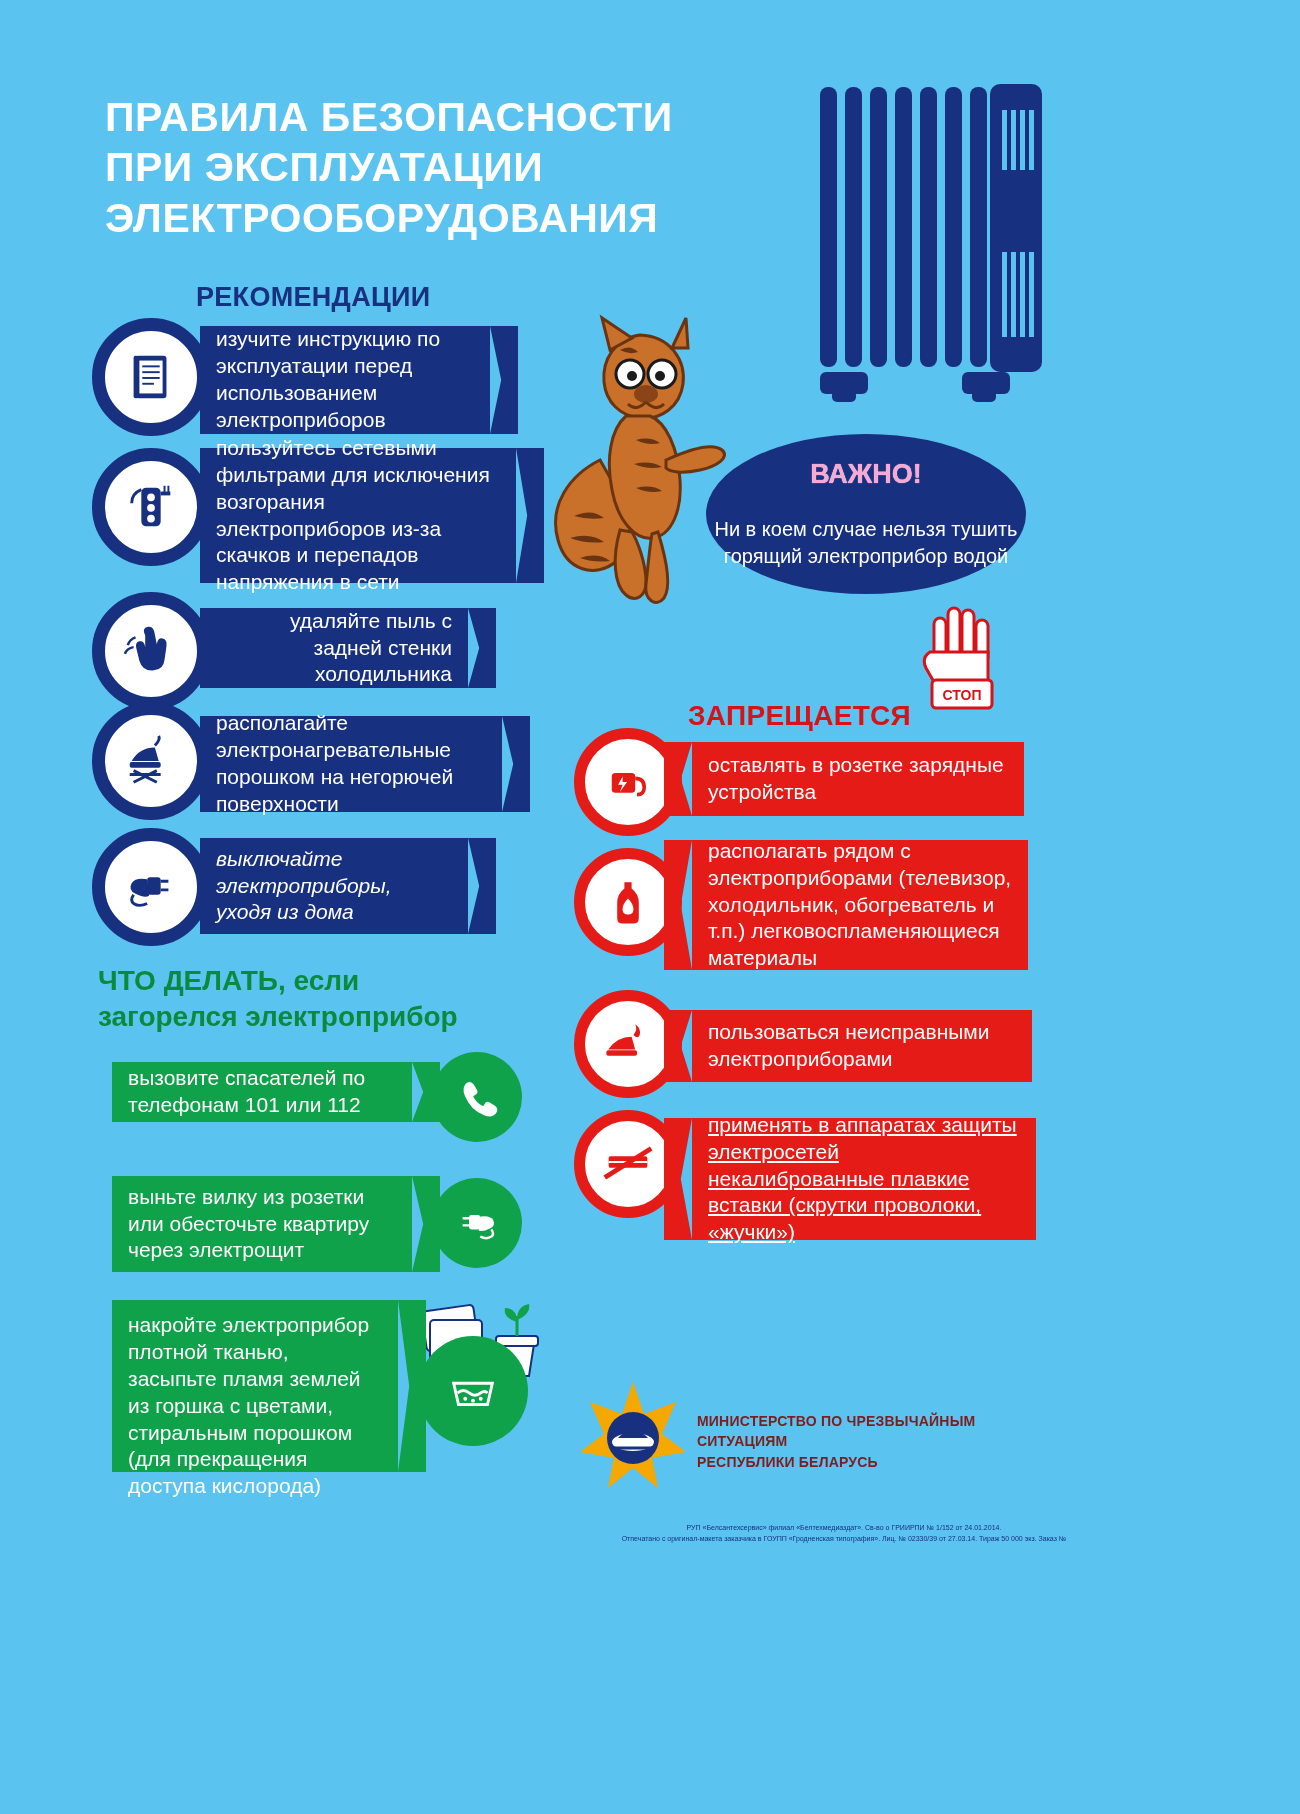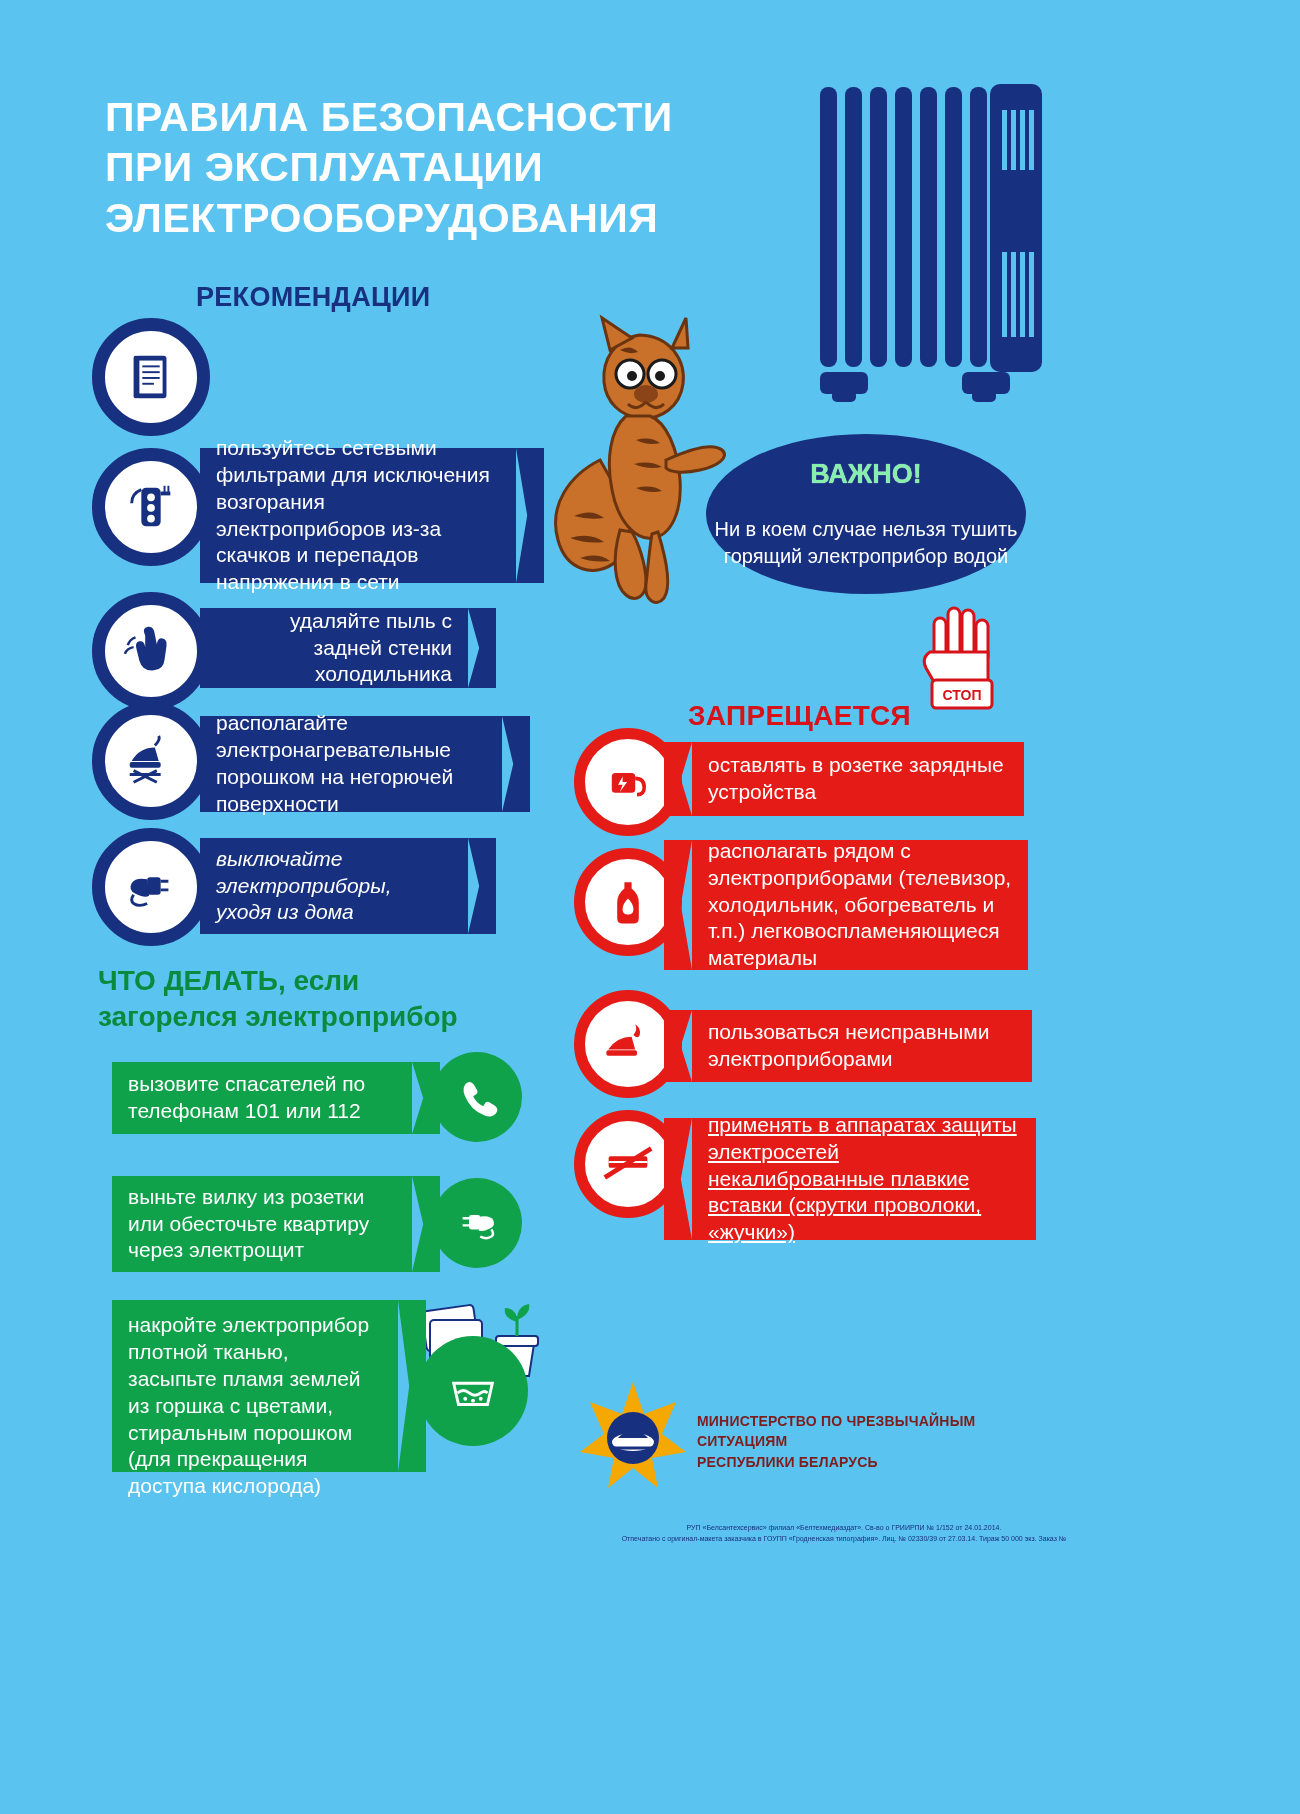--- a/index.html
+++ b/index.html
@@ -75,21 +75,21 @@
   .c-red{border:11px solid #e41b17;}
   .c-green{background:#10a14b;border:none;}
 
   
   .oval{
     position:absolute;left:706px;top:434px;width:320px;height:160px;
     background:#17307f;border-radius:50%;
     display:flex;flex-direction:column;align-items:center;justify-content:center;
     text-align:center;color:#ffffff;
   }
-  .oval .vazhno{color:#86efac;font-weight:bold;font-size:27px;margin-bottom:2px;
+  .oval .vazhno{color:#f9a8d4;font-weight:bold;font-size:27px;margin-bottom:2px;
     text-shadow:0 0 1px #fff;}
   .oval .otxt{font-size:20px;line-height:1.32;margin-top:24px;}
 
   
   .heater{position:absolute;left:812px;top:82px;width:235px;height:330px;}
 
   
   .cat{position:absolute;left:540px;top:290px;width:230px;height:330px;}
 
   
@@ -210,20 +210,23 @@
           <g stroke="#17307f" stroke-width="2">
             <line x1="21" y1="19" x2="39" y2="19"></line>
             <line x1="21" y1="25" x2="39" y2="25"></line>
             <line x1="21" y1="31" x2="39" y2="31"></line>
             <line x1="21" y1="37" x2="33" y2="37"></line>
           </g>
           <rect x="12" y="8" width="5" height="44" rx="2"></rect>
         </g>
       </svg>
   </div>
+  <div class="ribbon rib-blue" style="left:200px;top:326px;width:290px;height:108px;padding:10px 16px;">
+    <span class="txt">изучите инструкцию по эксплуатации перед использованием электроприборов</span>
+  </div>
 
   <div class="circ c-blue" style="left:92px;top:448px;width:118px;height:118px;">
     <svg viewBox="0 0 60 60" width="58" height="58">
         <g fill="#17307f">
           <rect x="20" y="10" width="20" height="40" rx="5"></rect>
           <circle cx="30" cy="20" r="4" fill="#ffffff"></circle>
           <circle cx="30" cy="31" r="4" fill="#ffffff"></circle>
           <circle cx="30" cy="42" r="4" fill="#ffffff"></circle>
           <path d="M40 14 h10 v4 h-10Z"></path>
           <path d="M44 8 v8 M48 8 v8" stroke="#17307f" stroke-width="2"></path>
@@ -319,21 +322,21 @@
           <rect x="10" y="22" width="40" height="12" rx="2" fill="#e41b17"></rect>
           <path d="M10 28 h40" stroke="#ffffff" stroke-width="2"></path>
           <path d="M6 44 L54 14" stroke="#e41b17" stroke-width="5"></path>
         </g>
       </svg>
   </div>
   <div class="ribbon rib-red" style="left:692px;top:1118px;width:344px;height:122px;padding:10px 16px;text-decoration:underline;">
     <span class="txt">применять в аппаратах защиты электросетей некалиброванные плавкие вставки (скрутки проволоки, «жучки»)</span>
   </div>
 
-  <div class="ribbon rib-green" style="left:112px;top:1062px;width:300px;height:72px;padding:26px 16px;">
+  <div class="ribbon rib-green" style="left:112px;top:1062px;width:300px;height:60px;padding:26px 16px;">
     <span class="txt">вызовите спасателей по телефонам 101 или 112</span>
   </div>
   <div class="circ c-green" style="left:432px;top:1052px;width:90px;height:90px;">
     <svg viewBox="0 0 60 60" width="46" height="46">
         <path d="M16 12 q6 -4 10 2 l4 7 q2 4 -2 6 l-3 2 q4 9 13 13 l2 -3 q2 -4 6 -2 l7 4 q6 4 2 10 q-5 7 -15 3 Q22 48 14 28 Q10 17 16 12Z" fill="#ffffff"></path>
       </svg>
   </div>
 
   <div class="ribbon rib-green" style="left:112px;top:1176px;width:300px;height:96px;padding:10px 16px;">
     <span class="txt">выньте вилку из розетки или обесточьте квартиру через электрощит</span>

